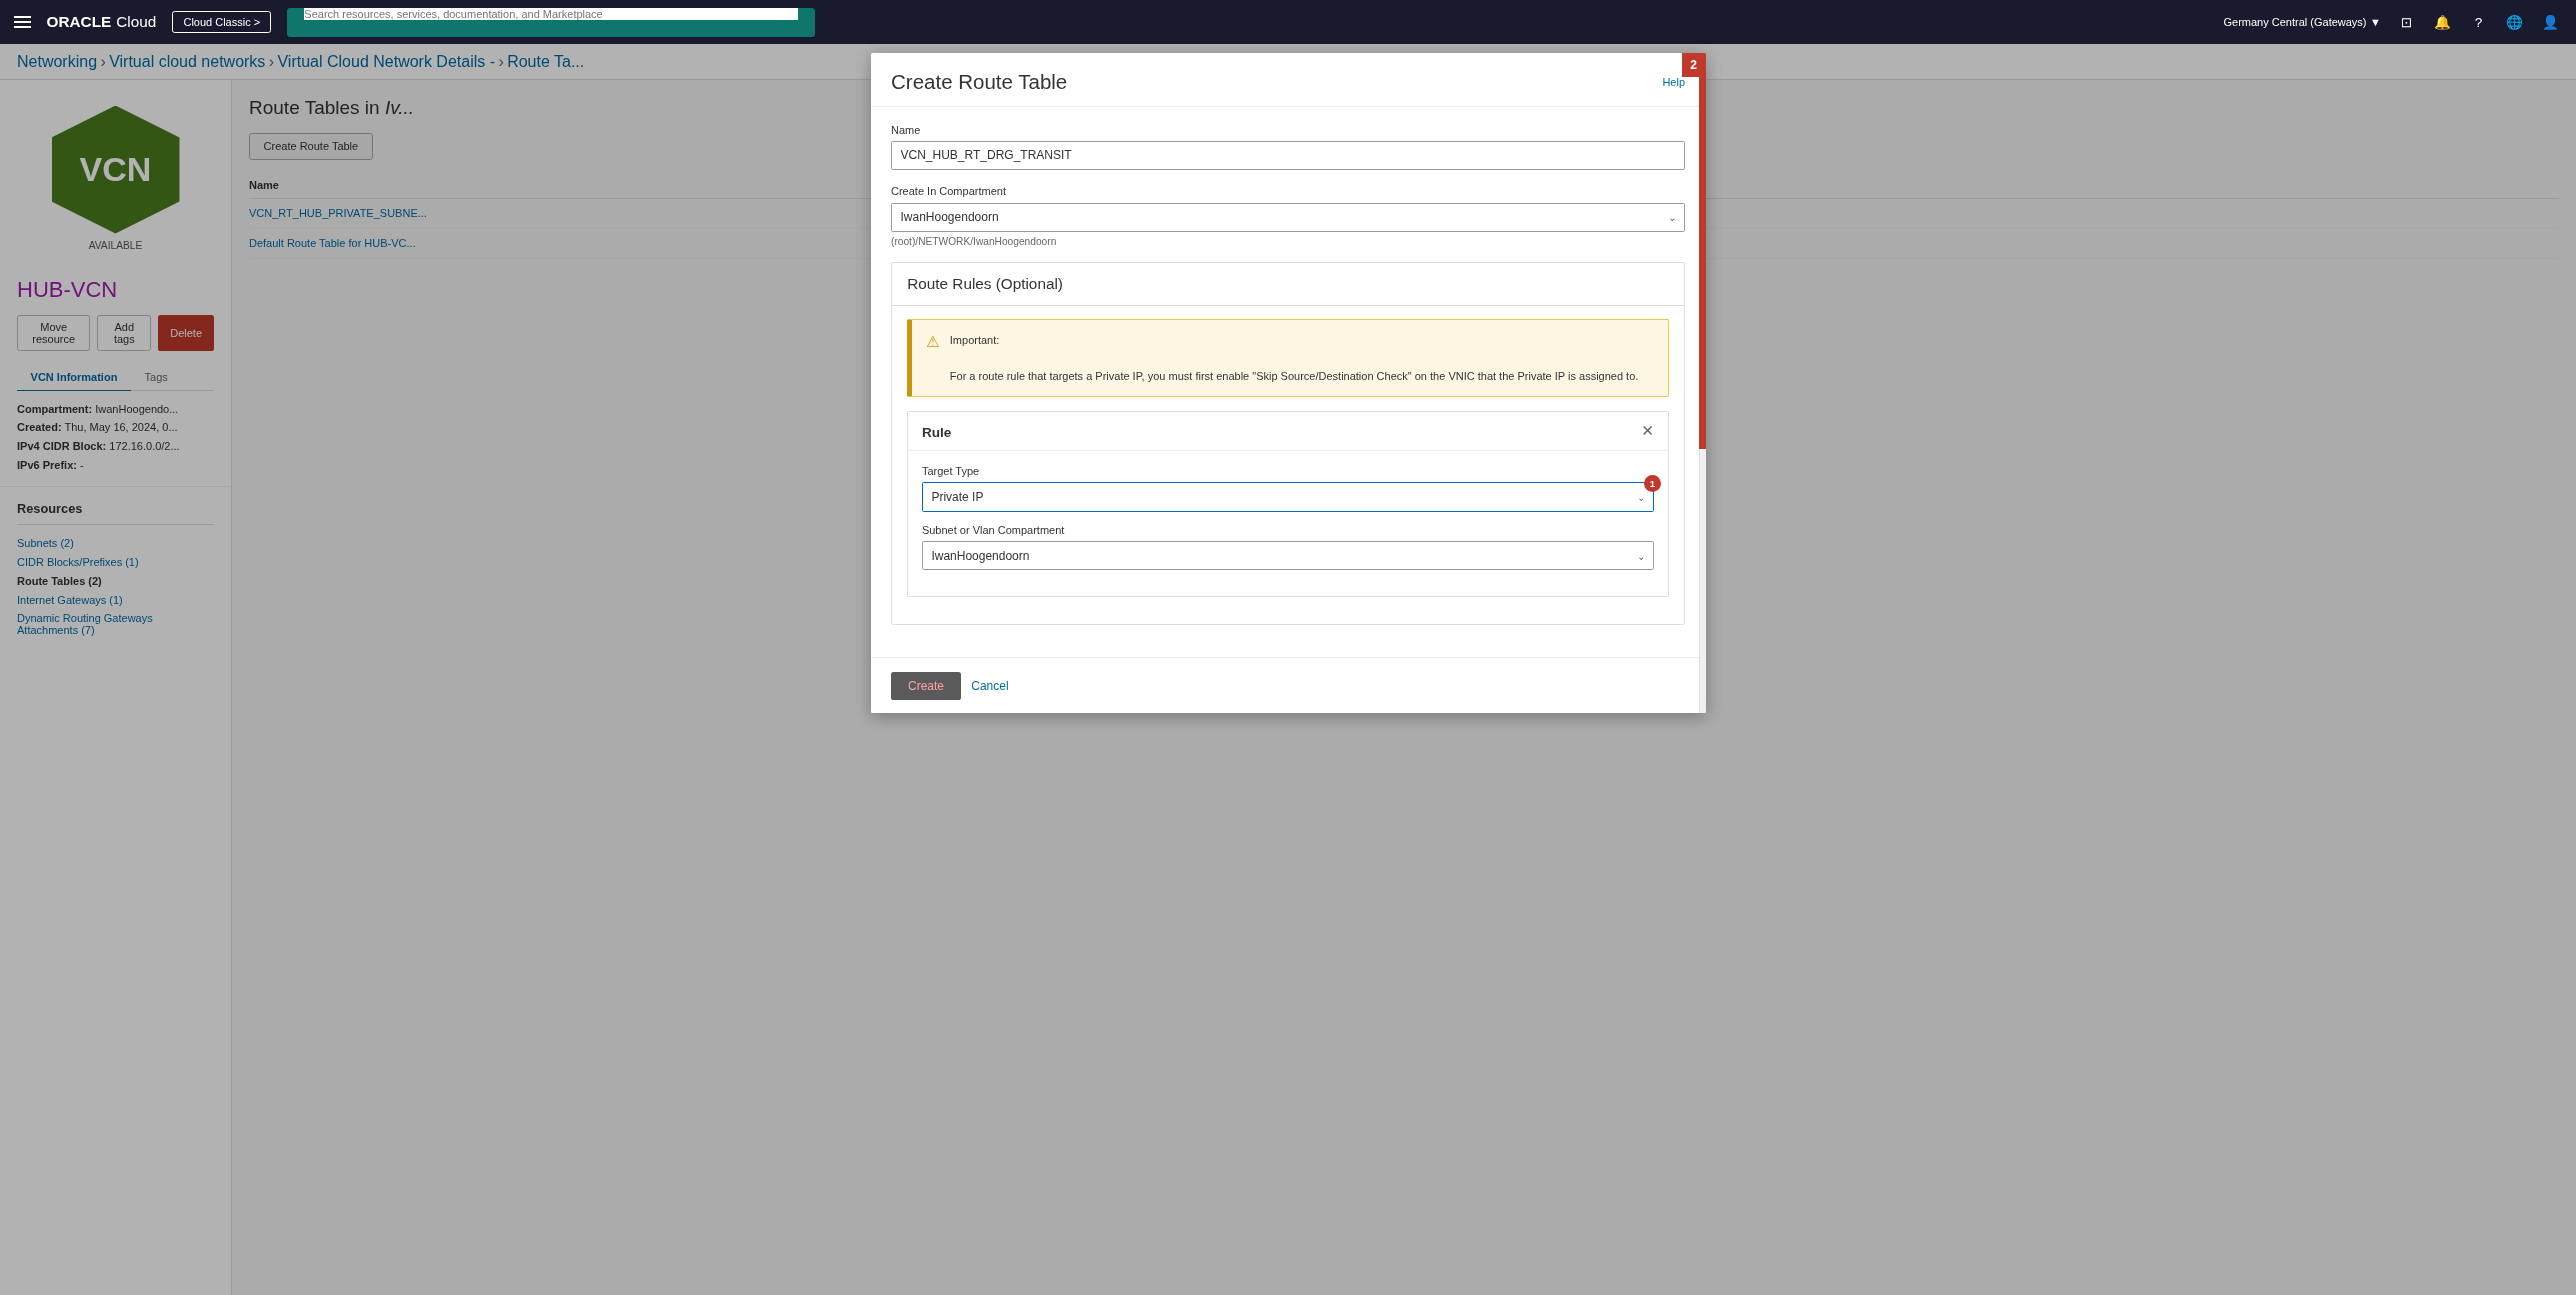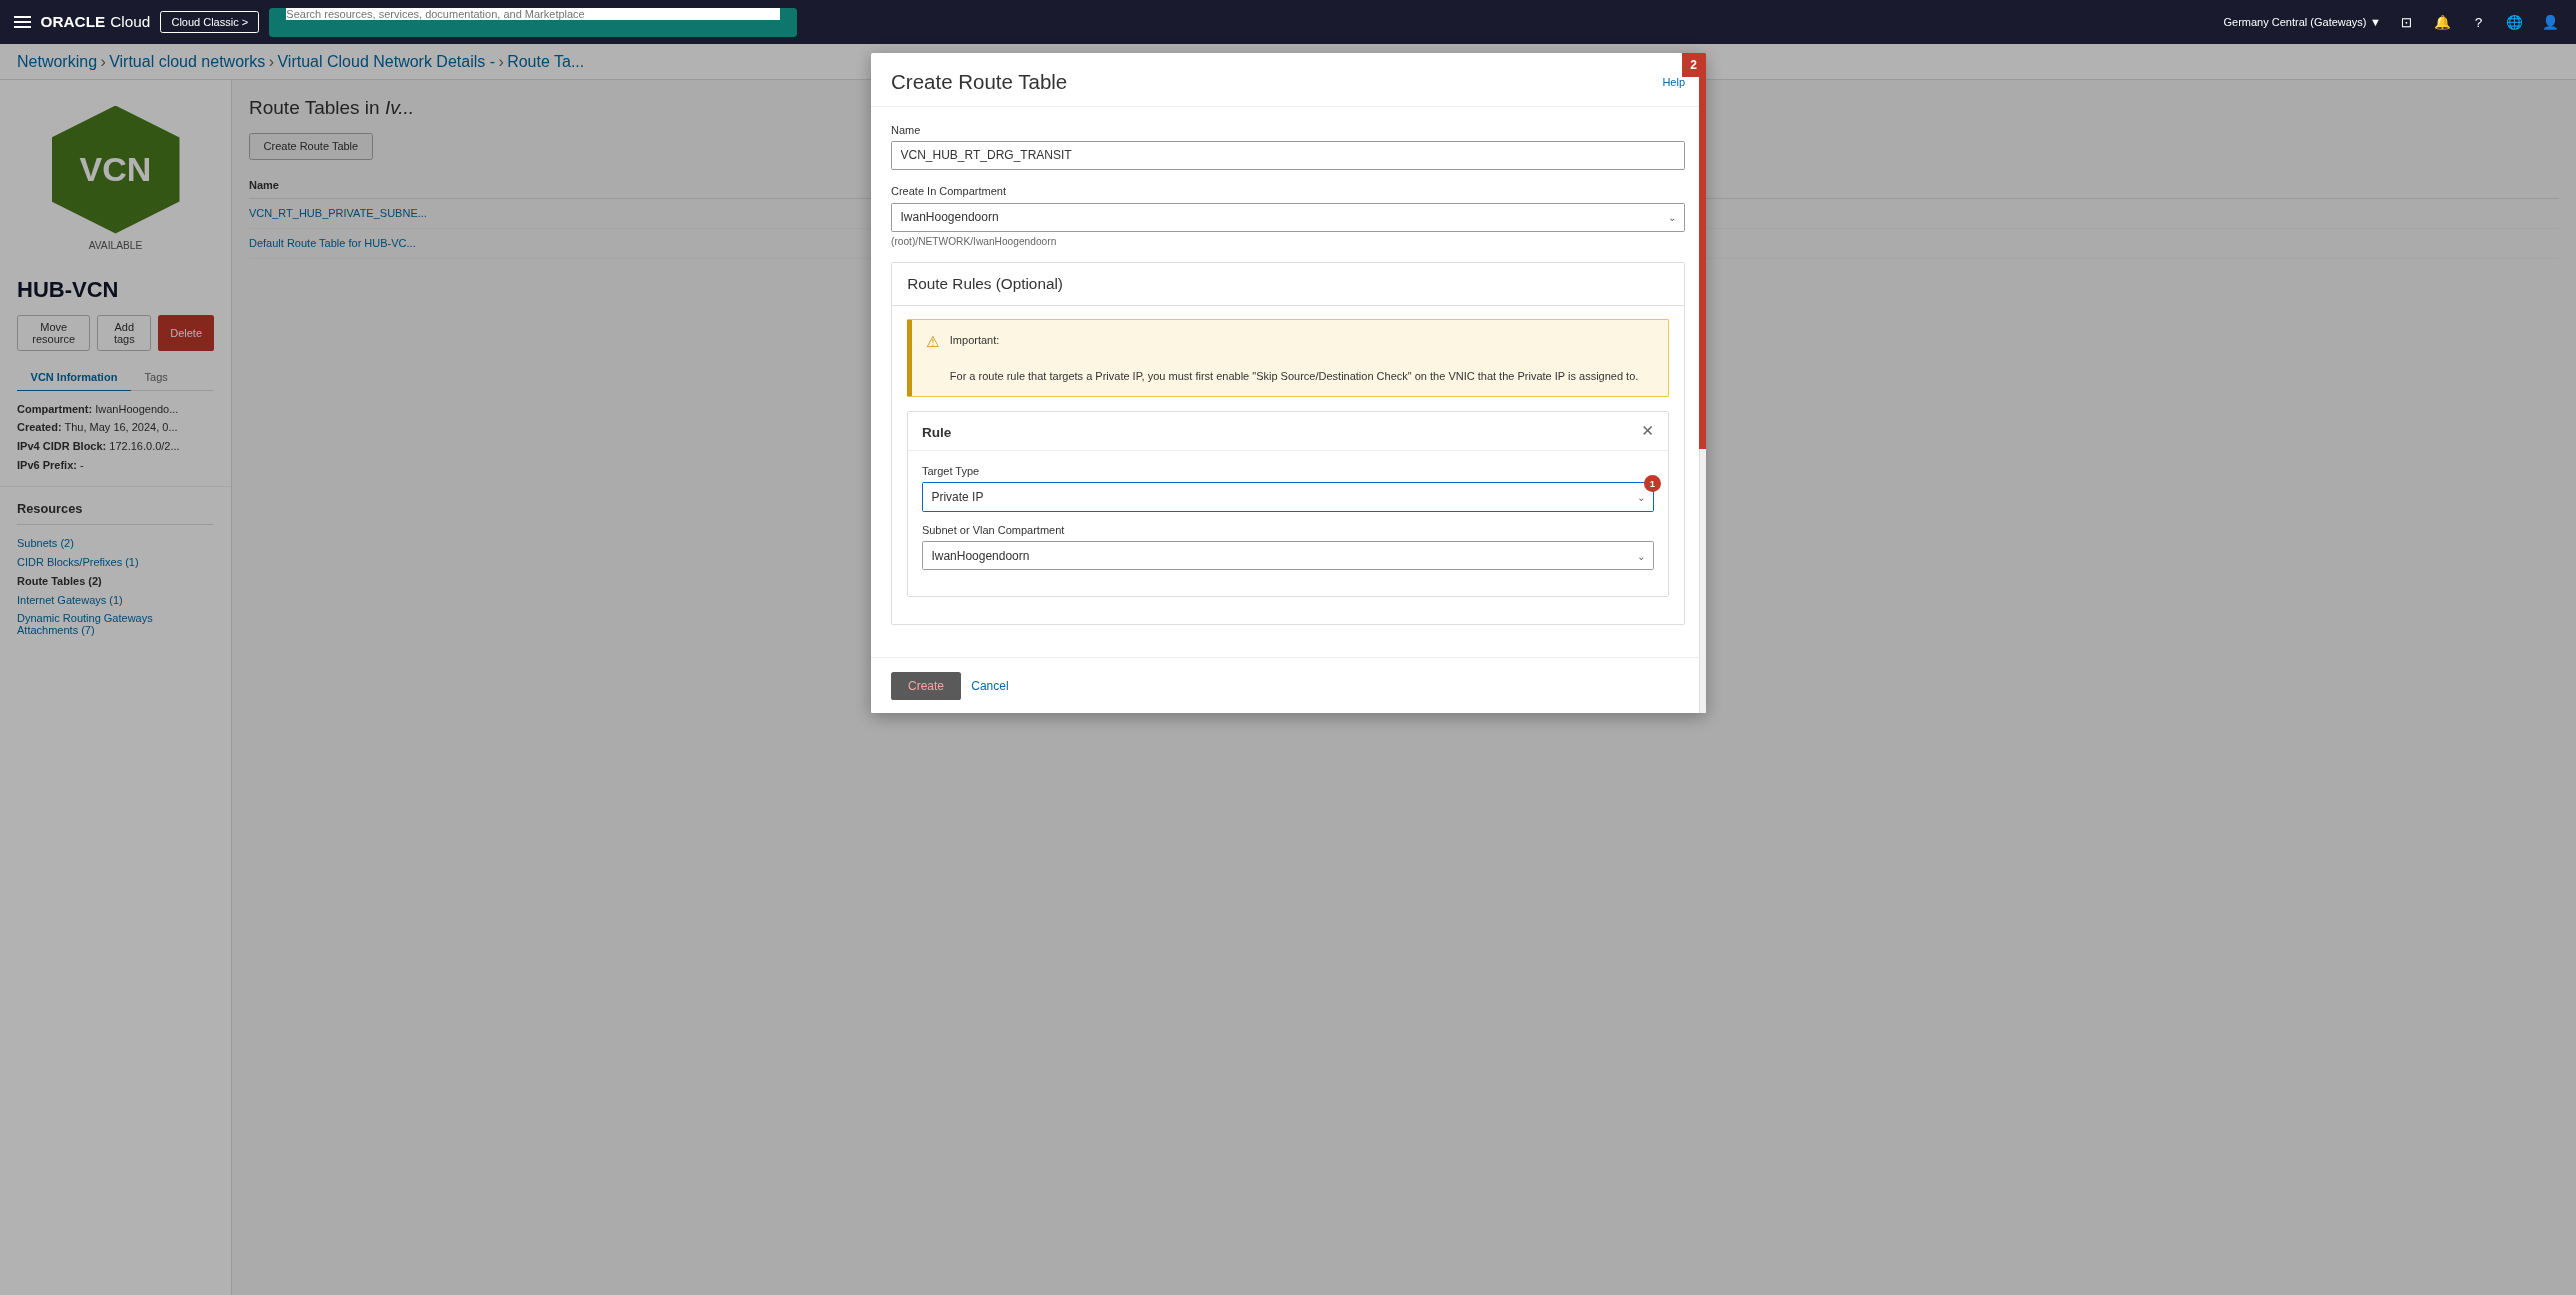--- a/index.html
+++ b/index.html
@@ -1,21 +1,21 @@
 <!DOCTYPE html>
 <html style="font-size:13.6px"><head>
   <meta charset="utf-8">
   <style>
     * { box-sizing: border-box; margin: 0; padding: 0; }
     body { font-family: -apple-system, BlinkMacSystemFont, 'Segoe UI', Arial, sans-serif; font-size: 12px; background: #f5f5f5; color: #333; overflow: hidden; }
 
     
     .top-nav {
       display: flex; align-items: center; background: #1a1a2e; color: #fff;
-      height: 44px; padding: 0 13.6px; gap: 10px; position: relative; z-index: 100;
+      height: 44px; padding: 0 13.6px; gap: 16px; position: relative; z-index: 100;
     }
     .hamburger { display: flex; flex-direction: column; gap: 3.4px; cursor: pointer; }
     .hamburger span { width: 17px; height: 1.7px; background: #fff; display: block; }
     .oracle-logo { display: flex; align-items: center; gap: 5.1px; font-size: 15.3px; font-weight: 300; color: #fff; white-space: nowrap; }
     .oracle-logo strong { font-weight: 700; }
     .cloud-classic-btn {
       border: 0.9px solid #fff; color: #fff; background: transparent;
       padding: 4.3px 10.2px; border-radius: 2.6px; font-size: 11px; cursor: pointer; white-space: nowrap;
     }
     .search-bar {
@@ -44,21 +44,21 @@
     .vcn-icon-area { display: flex; flex-direction: column; align-items: center; padding: 25.6px 17px 17px; }
     .vcn-hexagon {
       width: 128px; height: 128px; background: #4a7c1f;
       clip-path: polygon(50% 0%, 100% 25%, 100% 75%, 50% 100%, 0% 75%, 0% 25%);
       display: flex; align-items: center; justify-content: center;
       font-size: 34px; font-weight: 700; color: #fff;
     }
     .vcn-status { margin-top: 6.8px; font-size: 10.2px; color: #555; }
 
     .vcn-details { padding: 8.5px 17px; }
-    .vcn-title { font-size: 22px; font-weight: 700; color: #0f172a; margin-bottom: 12px; }
+    .vcn-title { font-size: 22px; font-weight: 400; color: #a21caf; margin-bottom: 12px; }
     .btn-row { display: flex; gap: 6.8px; margin-bottom: 13.6px; }
     .btn-outline { border: 0.9px solid #bbb; background: #fff; padding: 5.1px 12px; border-radius: 2.6px; font-size: 11px; cursor: pointer; color: #333; }
     .btn-danger { background: #c0392b; color: #fff; border: none; padding: 5.1px 12px; border-radius: 2.6px; font-size: 11px; cursor: pointer; }
 
     .tab-bar { display: flex; border-bottom: 1.7px solid #ddd; margin-bottom: 12px; }
     .tab { padding: 6.8px 13.6px; cursor: pointer; font-size: 11px; color: #666; border-bottom: 1.7px solid transparent; margin-bottom: -1.7px; }
     .tab.active { color: #006aa6; border-bottom-color: #006aa6; font-weight: 600; }
 
     .info-row { margin-bottom: 6.8px; font-size: 11px; }
     .info-label { font-weight: 700; }

